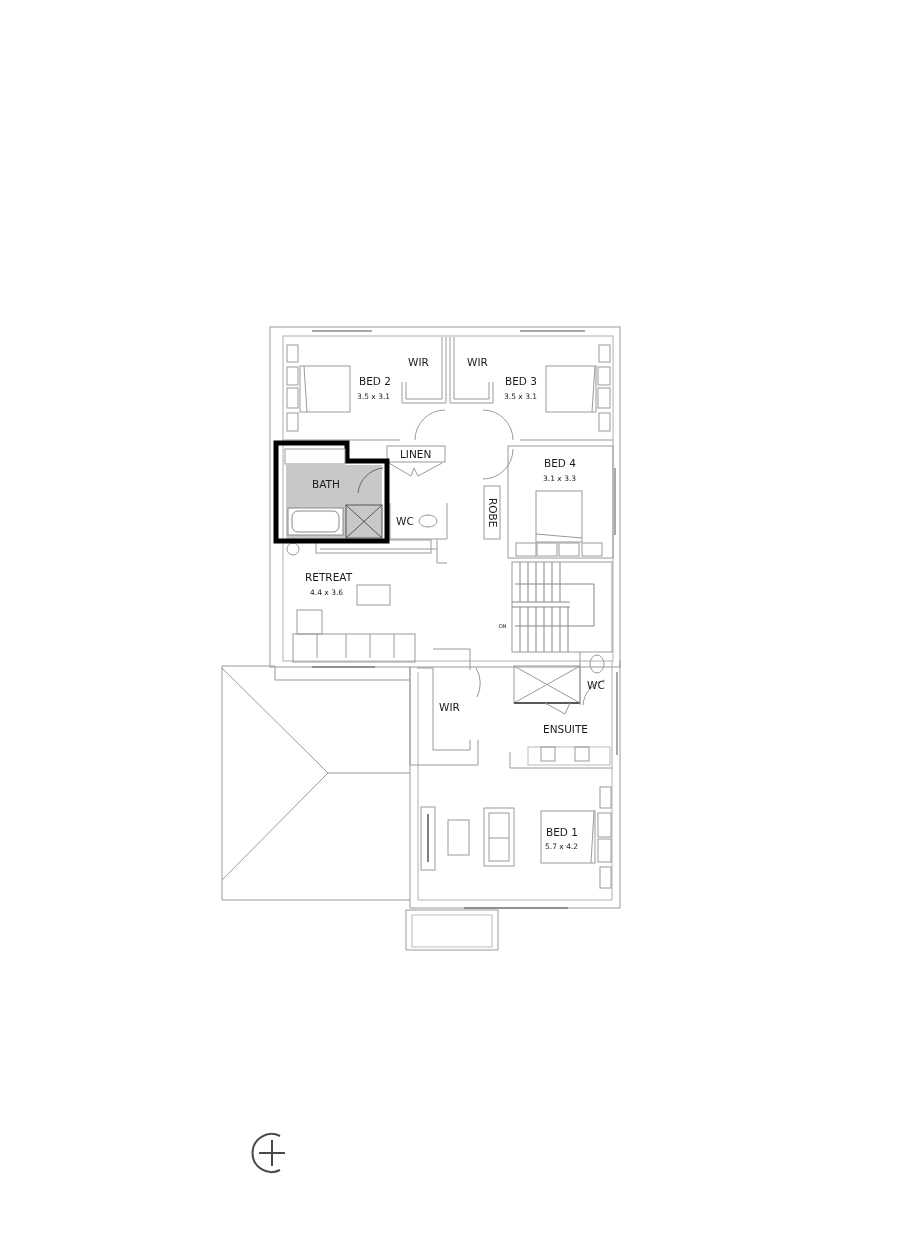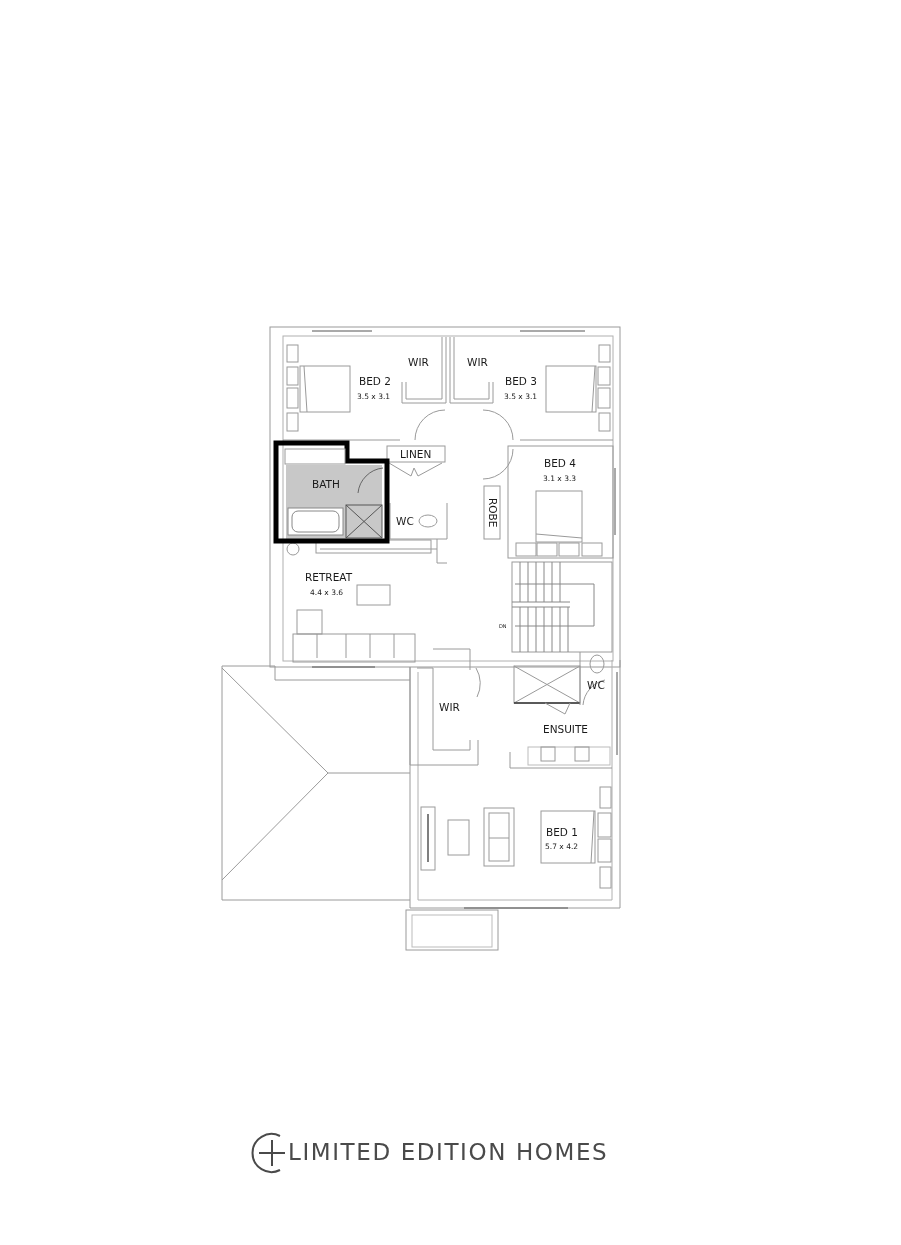--- a/index.html
+++ b/index.html
@@ -183,14 +183,13 @@
   <text class="lbl room" x="546" y="836">BED 1</text>
   <text class="lbl dim" x="545" y="849">5.7 x 4.2</text>
 </svg>
 
 <div class="logo">
   <svg width="44" height="46" viewBox="0 0 44 46" style="position:absolute;left:0;top:0">
     <path d="M 32 6 A 19 19 0 1 0 32 40" fill="none" stroke="#4a4a4a" stroke-width="2"></path>
     <line x1="24" y1="10" x2="24" y2="36" stroke="#4a4a4a" stroke-width="2"></line>
     <line x1="11" y1="23" x2="37" y2="23" stroke="#4a4a4a" stroke-width="2"></line>
   </svg>
-  <span class="logo-text">LIMITED EDITION HOMES</span>
 </div>
 
 </body></html>

